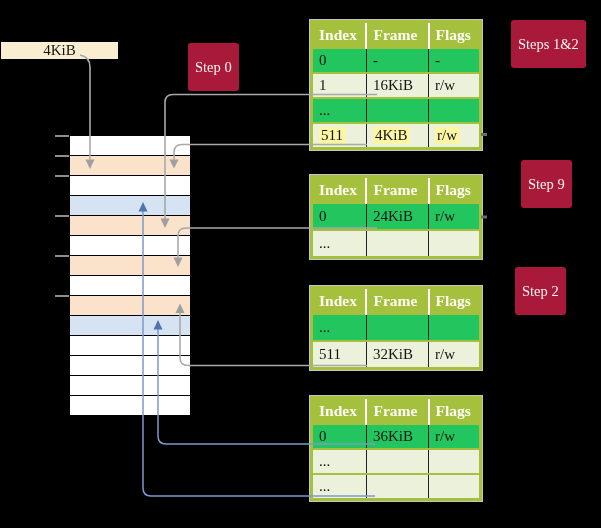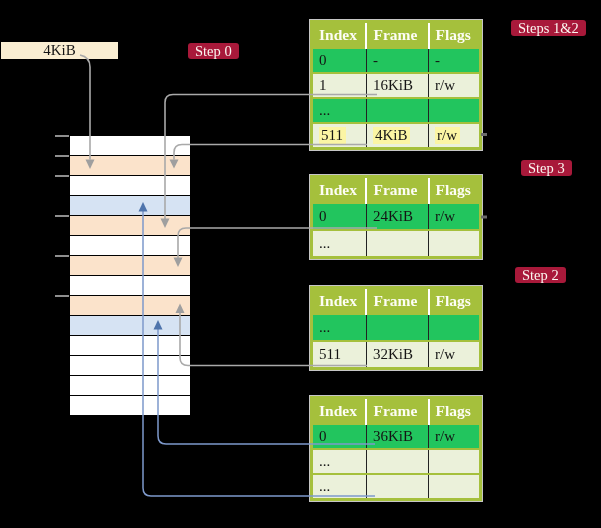--- a/index.html
+++ b/index.html
@@ -6,21 +6,21 @@
     --bg:#000000; --red:#A8193A; --green:#A5C03C; --rowgreen:#EBF1DA;
     --hly:#FBF5A4; --peach:#FBE3CB; --fblue:#D6E3F3; --cream:#FAEED2;
     --lgray:#A9A9A9; --lblue:#7E99CB; --hblue:#4E74AC;
   }
   html,body{margin:0;padding:0;background:var(--bg);}
   .canvas{position:relative;width:601px;height:528px;background:var(--bg);
     font-family:"Liberation Serif", serif;overflow:hidden;}
   .frame-box{position:absolute;left:1px;top:42px;width:117px;height:17px;
     background:var(--cream);color:#141414;font-size:15px;line-height:17px;text-align:center;}
   .step{position:absolute;background:var(--red);color:#fbf6f0;font-size:14.5px;
-    line-height:16px;padding:0 7px;border-radius:3px;white-space:nowrap;}
+    line-height:16px;padding:16px 7px;border-radius:3px;white-space:nowrap;}
   .step-0{left:188px;top:43px}
   .steps-1-2{left:511px;top:20px}
   .step-3{left:521px;top:160px}
   .step-4{left:515px;top:267px}
   .strip{position:absolute;left:69px;top:135px;width:122px;height:281px;
     background:#000;box-sizing:border-box;padding-top:1px;}
   .mrow{height:19px;margin:0 1px 1px 1px;}
   .mrow.white{background:#ffffff}
   .mrow.peach{background:var(--peach)}
   .mrow.blue{background:var(--fblue)}
@@ -44,21 +44,21 @@
 <body>
 
 <div class="canvas">
 
   <div class="frame-box">
     <span>4KiB</span>
   </div>
 
   <div class="step step-0">Step 0</div>
   <div class="step steps-1-2">Steps 1&amp;2</div>
-  <div class="step step-3">Step 3</div>
+  <div class="step step-3">Step 9</div>
   <div class="step step-4">Step 2</div>
 
   <div class="strip" id="strip">
       <div class="mrow white"></div>
       <div class="mrow peach"></div>
       <div class="mrow white"></div>
       <div class="mrow blue"></div>
       <div class="mrow peach"></div>
       <div class="mrow white"></div>
       <div class="mrow peach"></div>

